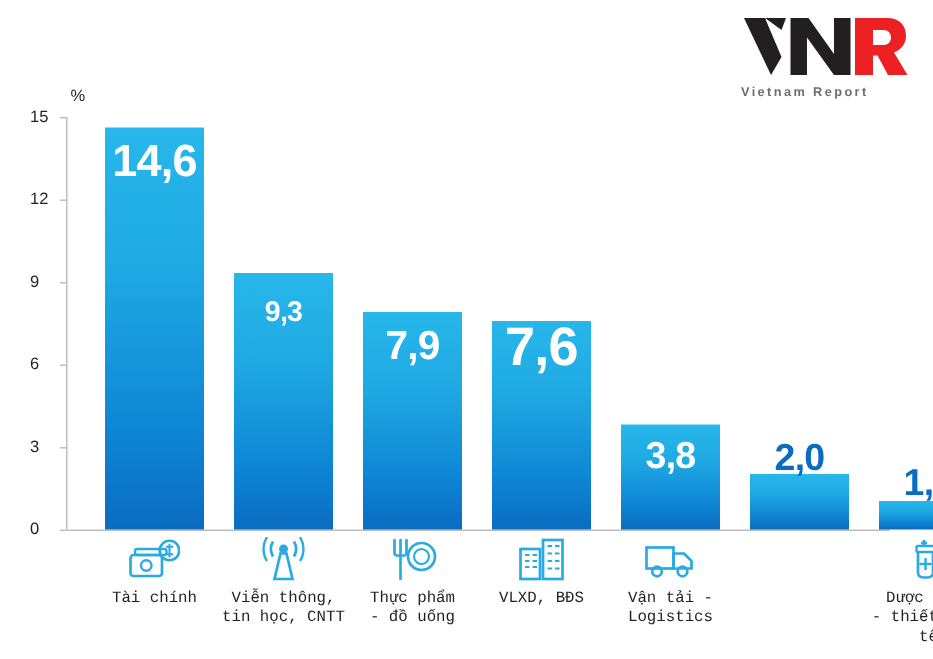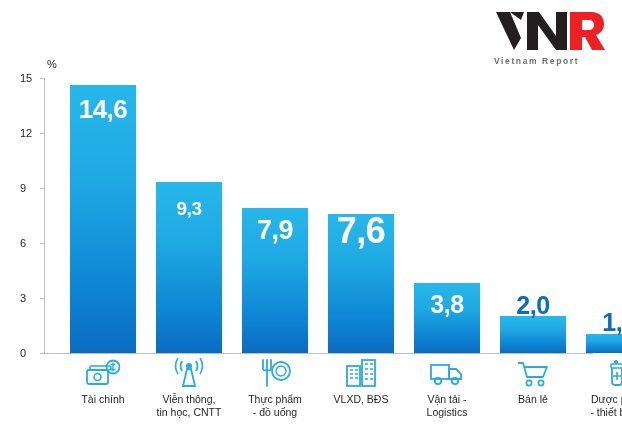--- a/index.html
+++ b/index.html
@@ -123,20 +123,21 @@
     left: 44px;
     top: 355px;
     width: 549px;
     height: 84px;
   }
   .xitem {
     position: absolute;
     top: 0;
     width: 86px;
     text-align: center;
+    font-family: Liberation Mono, monospace;
   }
   .xicon {
     height: 36px;
     display: flex;
     align-items: center;
     justify-content: center;
   }
   .xtext {
     font-size: 10.5px;
     line-height: 13px;
@@ -179,21 +180,21 @@
   <div class="ytick-mark" style="top:188px"></div>
   <div class="ytick" style="top:133px">12</div>
   <div class="ytick-mark" style="top:133px"></div>
   <div class="ytick" style="top:78px">15</div>
   <div class="ytick-mark" style="top:78px"></div>
 
   <div class="bars">
 
     <div class="bar-group" style="left:26px">
       <div class="bar" style="height:268px"></div>
-      <div class="bar-value" style="bottom:228px; font-size:26px">14,6</div>
+      <div class="bar-value" style="bottom:228px; font-size:30px">14,6</div>
     </div>
 
     <div class="bar-group" style="left:112px">
       <div class="bar" style="height:171px"></div>
       <div class="bar-value" style="bottom:133px; font-size:19px">9,3</div>
     </div>
 
     <div class="bar-group" style="left:198px">
       <div class="bar" style="height:145px"></div>
       <div class="bar-value" style="bottom:107px; font-size:27px">7,9</div>
@@ -291,32 +292,20 @@
           <circle cx="9" cy="23" r="3.2" fill="none" stroke="#29abe2" stroke-width="1.8"></circle>
           <circle cx="26" cy="23" r="3.2" fill="none" stroke="#29abe2" stroke-width="1.8"></circle>
         </svg>
       </div>
       <div class="xtext">
         <div>Vận tải -</div>
         <div>Logistics</div>
       </div>
     </div>
 
-    <div class="xitem" style="left:446px">
-      <div class="xicon">
-        <svg width="34" height="30" viewBox="0 0 34 30">
-          <path d="M2 5 L7 5 L11 19 L27 19 L31 9 L9 9" fill="none" stroke="#29abe2" stroke-width="1.8" stroke-linejoin="round"></path>
-          <circle cx="13" cy="25" r="2.6" fill="none" stroke="#29abe2" stroke-width="1.7"></circle>
-          <circle cx="25" cy="25" r="2.6" fill="none" stroke="#29abe2" stroke-width="1.7"></circle>
-        </svg>
-      </div>
-      <div class="xtext">
-        <div>Bán lẻ</div>
-      </div>
-    </div>
 
     <div class="xitem" style="left:532px">
       <div class="xicon">
         <svg width="34" height="30" viewBox="0 0 34 30">
           <path d="M14 2 L14 6 M12 4 L16 4" stroke="#29abe2" stroke-width="1.8"></path>
           <rect x="9" y="6" width="12" height="4" rx="1" fill="none" stroke="#29abe2" stroke-width="1.6"></rect>
           <path d="M10 10 L10 24 C10 26 12 27 14 27 L16 27 C18 27 20 26 20 24 L20 10" fill="none" stroke="#29abe2" stroke-width="1.8"></path>
           <path d="M15 14 L15 22 M11 18 L19 18" stroke="#29abe2" stroke-width="1.6"></path>
           <ellipse cx="26" cy="22" rx="5.5" ry="4" fill="none" stroke="#29abe2" stroke-width="1.6" transform="rotate(-30 26 22)"></ellipse>
           <path d="M23.5 19.5 L28.5 24.5" stroke="#29abe2" stroke-width="1.4"></path>

